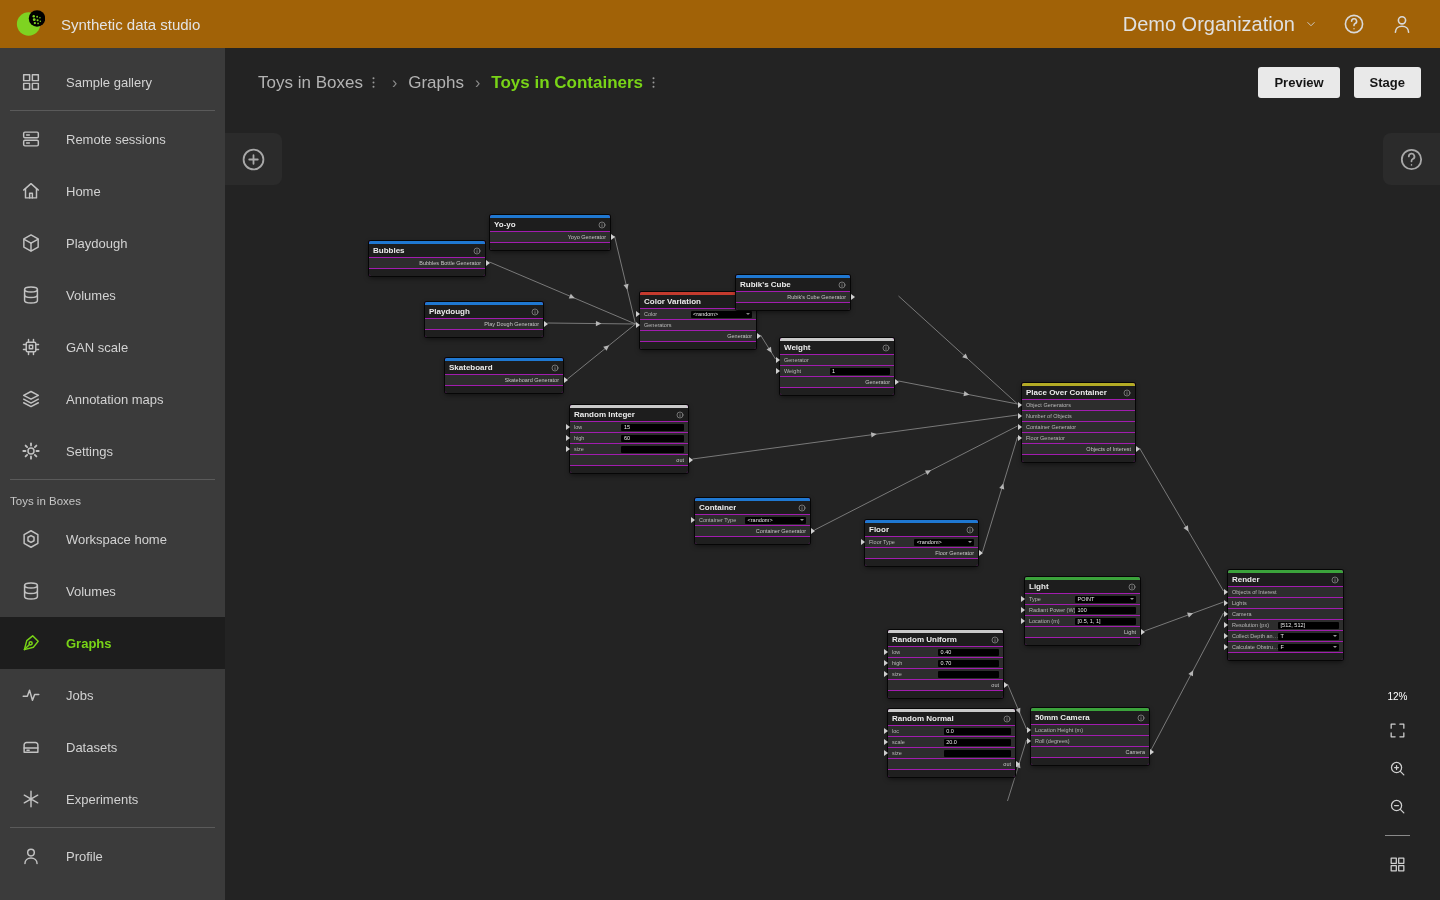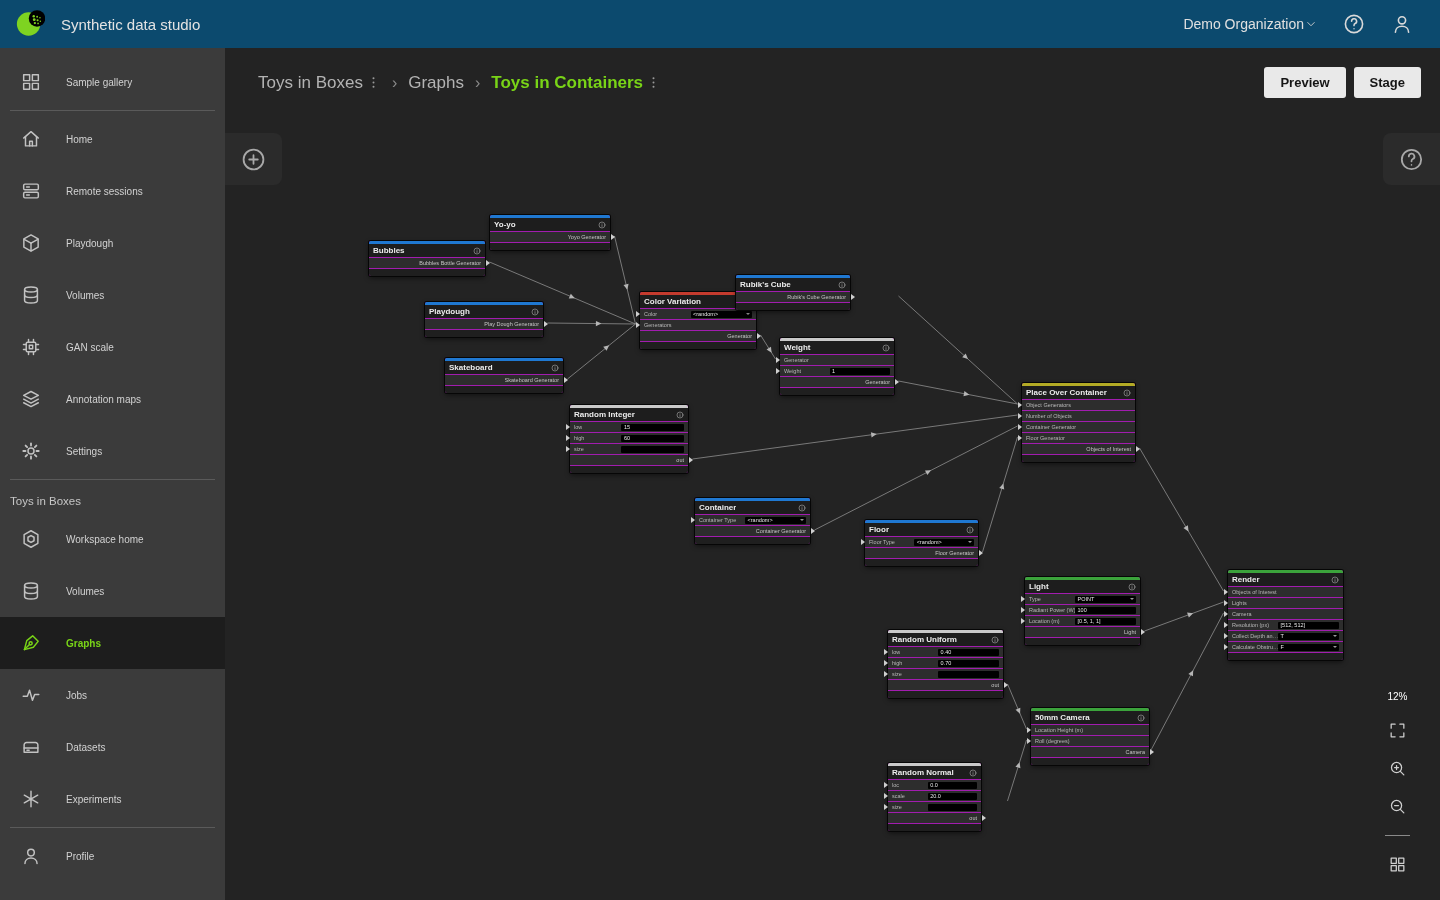--- a/index.html
+++ b/index.html
@@ -1,51 +1,51 @@
 <!DOCTYPE html>
 <html><head>
 <meta charset="utf-8">
 <style>
   *{margin:0;padding:0;box-sizing:border-box;}
   html,body{width:1440px;height:900px;overflow:hidden;background:#232323;font-family:"Liberation Sans",sans-serif;}
   svg{display:block;}
   .icon{display:inline-flex;}
 
   
-  .topbar{position:absolute;top:0;left:0;width:1440px;height:48px;background:#0c4a6e;display:flex;align-items:center;z-index:10;}
+  .topbar{position:absolute;top:0;left:0;width:1440px;height:48px;background:#a16207;display:flex;align-items:center;z-index:10;}
   .logo{width:30px;height:30px;margin-left:15px;flex:none;}
   .app-title{margin-left:16px;font-size:15px;color:#e3e3e3;}
   .topbar-right{margin-left:auto;display:flex;align-items:center;gap:24px;margin-right:26px;}
-  .org{display:flex;align-items:center;color:#e0e0e0;font-size:14px;cursor:pointer;text-align:right;}
+  .org{display:flex;align-items:center;gap:9px;color:#e0e0e0;font-size:20px;cursor:pointer;text-align:right;}
   .org .icon{width:14px;height:14px;color:#cfcfcf;}
   .tb-icon{width:24px;height:24px;color:#d9d9d9;cursor:pointer;}
 
   
   .sidebar{position:absolute;top:48px;left:0;width:225px;height:852px;background:#3b3b3b;z-index:9;padding-top:8px;}
-  .side-item{height:52px;display:flex;align-items:center;gap:24px;padding-left:20px;color:#d2d2d2;font-size:10px;cursor:pointer;}
+  .side-item{height:52px;display:flex;align-items:center;gap:24px;padding-left:20px;color:#d2d2d2;font-size:13px;cursor:pointer;}
   .side-item .icon{width:22px;height:22px;color:#c2c2c2;flex:none;}
   .side-item.active{background:#1d1d1d;color:#79d417;font-weight:700;}
   .side-item.active .icon{color:#79d417;}
   .side-divider{height:1px;background:#5a5a5a;margin:2px 10px;}
   .side-section{padding:13px 0 6px 10px;font-size:11.5px;color:#c6c6c6;}
 
   
   #edges{position:absolute;top:0;left:0;z-index:1;pointer-events:none;}
   #node-layer{position:absolute;inset:0;z-index:2;}
 
   
   .main{position:absolute;top:48px;left:225px;right:0;bottom:0;z-index:5;pointer-events:none;}
   .main *{pointer-events:auto;}
   .crumb-bar{position:absolute;top:19px;left:33px;right:19px;display:flex;align-items:center;}
   #breadcrumb{display:flex;align-items:center;}
   .crumb{font-size:17px;color:#b3b3b3;cursor:pointer;white-space:nowrap;}
   .crumb.active{color:#79d417;font-weight:700;}
   .crumb-sep{color:#8a8a8a;font-size:16px;margin:0 11px;}
   .kebab{width:15px;height:15px;color:#9a9a9a;margin-left:3px;cursor:pointer;}
-  .crumb-actions{margin-left:auto;display:flex;gap:8px;}
+  .crumb-actions{margin-left:auto;display:flex;gap:14px;}
   .btn{background:#e9e9e9;color:#151515;font-size:13px;font-weight:700;border:none;border-radius:3px;padding:8px 16px;cursor:pointer;font-family:inherit;}
   .float-panel{position:absolute;width:57px;height:52px;background:#2b2b2b;display:flex;align-items:center;justify-content:center;color:#a8a8a8;cursor:pointer;}
   .add-panel{left:0;top:85px;border-radius:0 8px 8px 0;}
   .hint-panel{right:0;top:85px;border-radius:8px 0 0 8px;}
   .float-panel .icon{width:27px;height:27px;}
   .zoom-panel{position:absolute;right:15px;bottom:26px;width:55px;display:flex;flex-direction:column;align-items:center;gap:19px;}
   .zoom-label{font-size:10px;color:#ffffff;text-align:center;}
   .zoom-tool{width:19px;height:19px;color:#cfcfcf;cursor:pointer;}
   .zoom-div{width:25px;height:1px;background:#8a8a8a;}
 
@@ -122,41 +122,41 @@
           </svg>
         </span>
         <span>Sample gallery</span>
       </div>
     </div>
   <div class="side-divider"></div>
   <div id="side-global">
       <div class="side-item">
         <span class="icon">
           <svg viewBox="0 0 24 24" fill="none" stroke="currentColor" stroke-width="1.6" stroke-linecap="round" stroke-linejoin="round" width="100%" height="100%">
-            <path d="M4 11 L12 4 L20 11"></path>
-            <path d="M6 9.5 V19.5 H18 V9.5"></path>
-            <path d="M10.5 19.5 V14.5 H13.5 V19.5"></path>
-          </svg>
-        </span>
-        <span>Home</span>
-      </div>
-      <div class="side-item">
-        <span class="icon">
-          <svg viewBox="0 0 24 24" fill="none" stroke="currentColor" stroke-width="1.6" stroke-linecap="round" stroke-linejoin="round" width="100%" height="100%">
             <rect x="4" y="4.5" width="16" height="6.2" rx="1.4"></rect>
             <rect x="4" y="13.3" width="16" height="6.2" rx="1.4"></rect>
             <line x1="7.2" y1="7.6" x2="10.2" y2="7.6"></line>
             <line x1="7.2" y1="16.4" x2="10.2" y2="16.4"></line>
           </svg>
         </span>
         <span>Remote sessions</span>
       </div>
       <div class="side-item">
         <span class="icon">
           <svg viewBox="0 0 24 24" fill="none" stroke="currentColor" stroke-width="1.6" stroke-linecap="round" stroke-linejoin="round" width="100%" height="100%">
+            <path d="M4 11 L12 4 L20 11"></path>
+            <path d="M6 9.5 V19.5 H18 V9.5"></path>
+            <path d="M10.5 19.5 V14.5 H13.5 V19.5"></path>
+          </svg>
+        </span>
+        <span>Home</span>
+      </div>
+      <div class="side-item">
+        <span class="icon">
+          <svg viewBox="0 0 24 24" fill="none" stroke="currentColor" stroke-width="1.6" stroke-linecap="round" stroke-linejoin="round" width="100%" height="100%">
             <path d="M12 3.2 L19.8 7.6 V16.4 L12 20.8 L4.2 16.4 V7.6 Z"></path>
             <path d="M4.6 8 L12 12.2 L19.4 8"></path>
             <line x1="12" y1="12.2" x2="12" y2="20.4"></line>
           </svg>
         </span>
         <span>Playdough</span>
       </div>
       <div class="side-item">
         <span class="icon">
           <svg viewBox="0 0 24 24" fill="none" stroke="currentColor" stroke-width="1.6" stroke-linecap="round" stroke-linejoin="round" width="100%" height="100%">
@@ -705,21 +705,21 @@
       <div class="row">
         <span class="row-label">Roll (degrees)</span>
         <i class="port-l"></i>
       </div>
       <div class="row out">
         <span class="row-label">Camera</span>
         <i class="port-r"></i>
       </div>
       <div class="node-footer"></div>
     </div>
-    <div class="node" style="left: 888px; top: 763px; width: 93px;">
+    <div class="node" style="left: 888px; top: 709px; width: 127px;">
       <div class="node-top" style="background: rgb(201, 201, 201);"></div>
       <div class="node-title">
         <span class="t">Random Normal</span>
         <span class="info-icon icon">
           <svg viewBox="0 0 24 24" fill="none" stroke="currentColor" stroke-width="1.6" stroke-linecap="round" stroke-linejoin="round" width="100%" height="100%">
             <circle cx="12" cy="12" r="9"></circle>
             <line x1="12" y1="11" x2="12" y2="16.5"></line>
             <circle cx="12" cy="7.8" r="1" fill="currentColor" stroke="none"></circle>
           </svg>
         </span>

